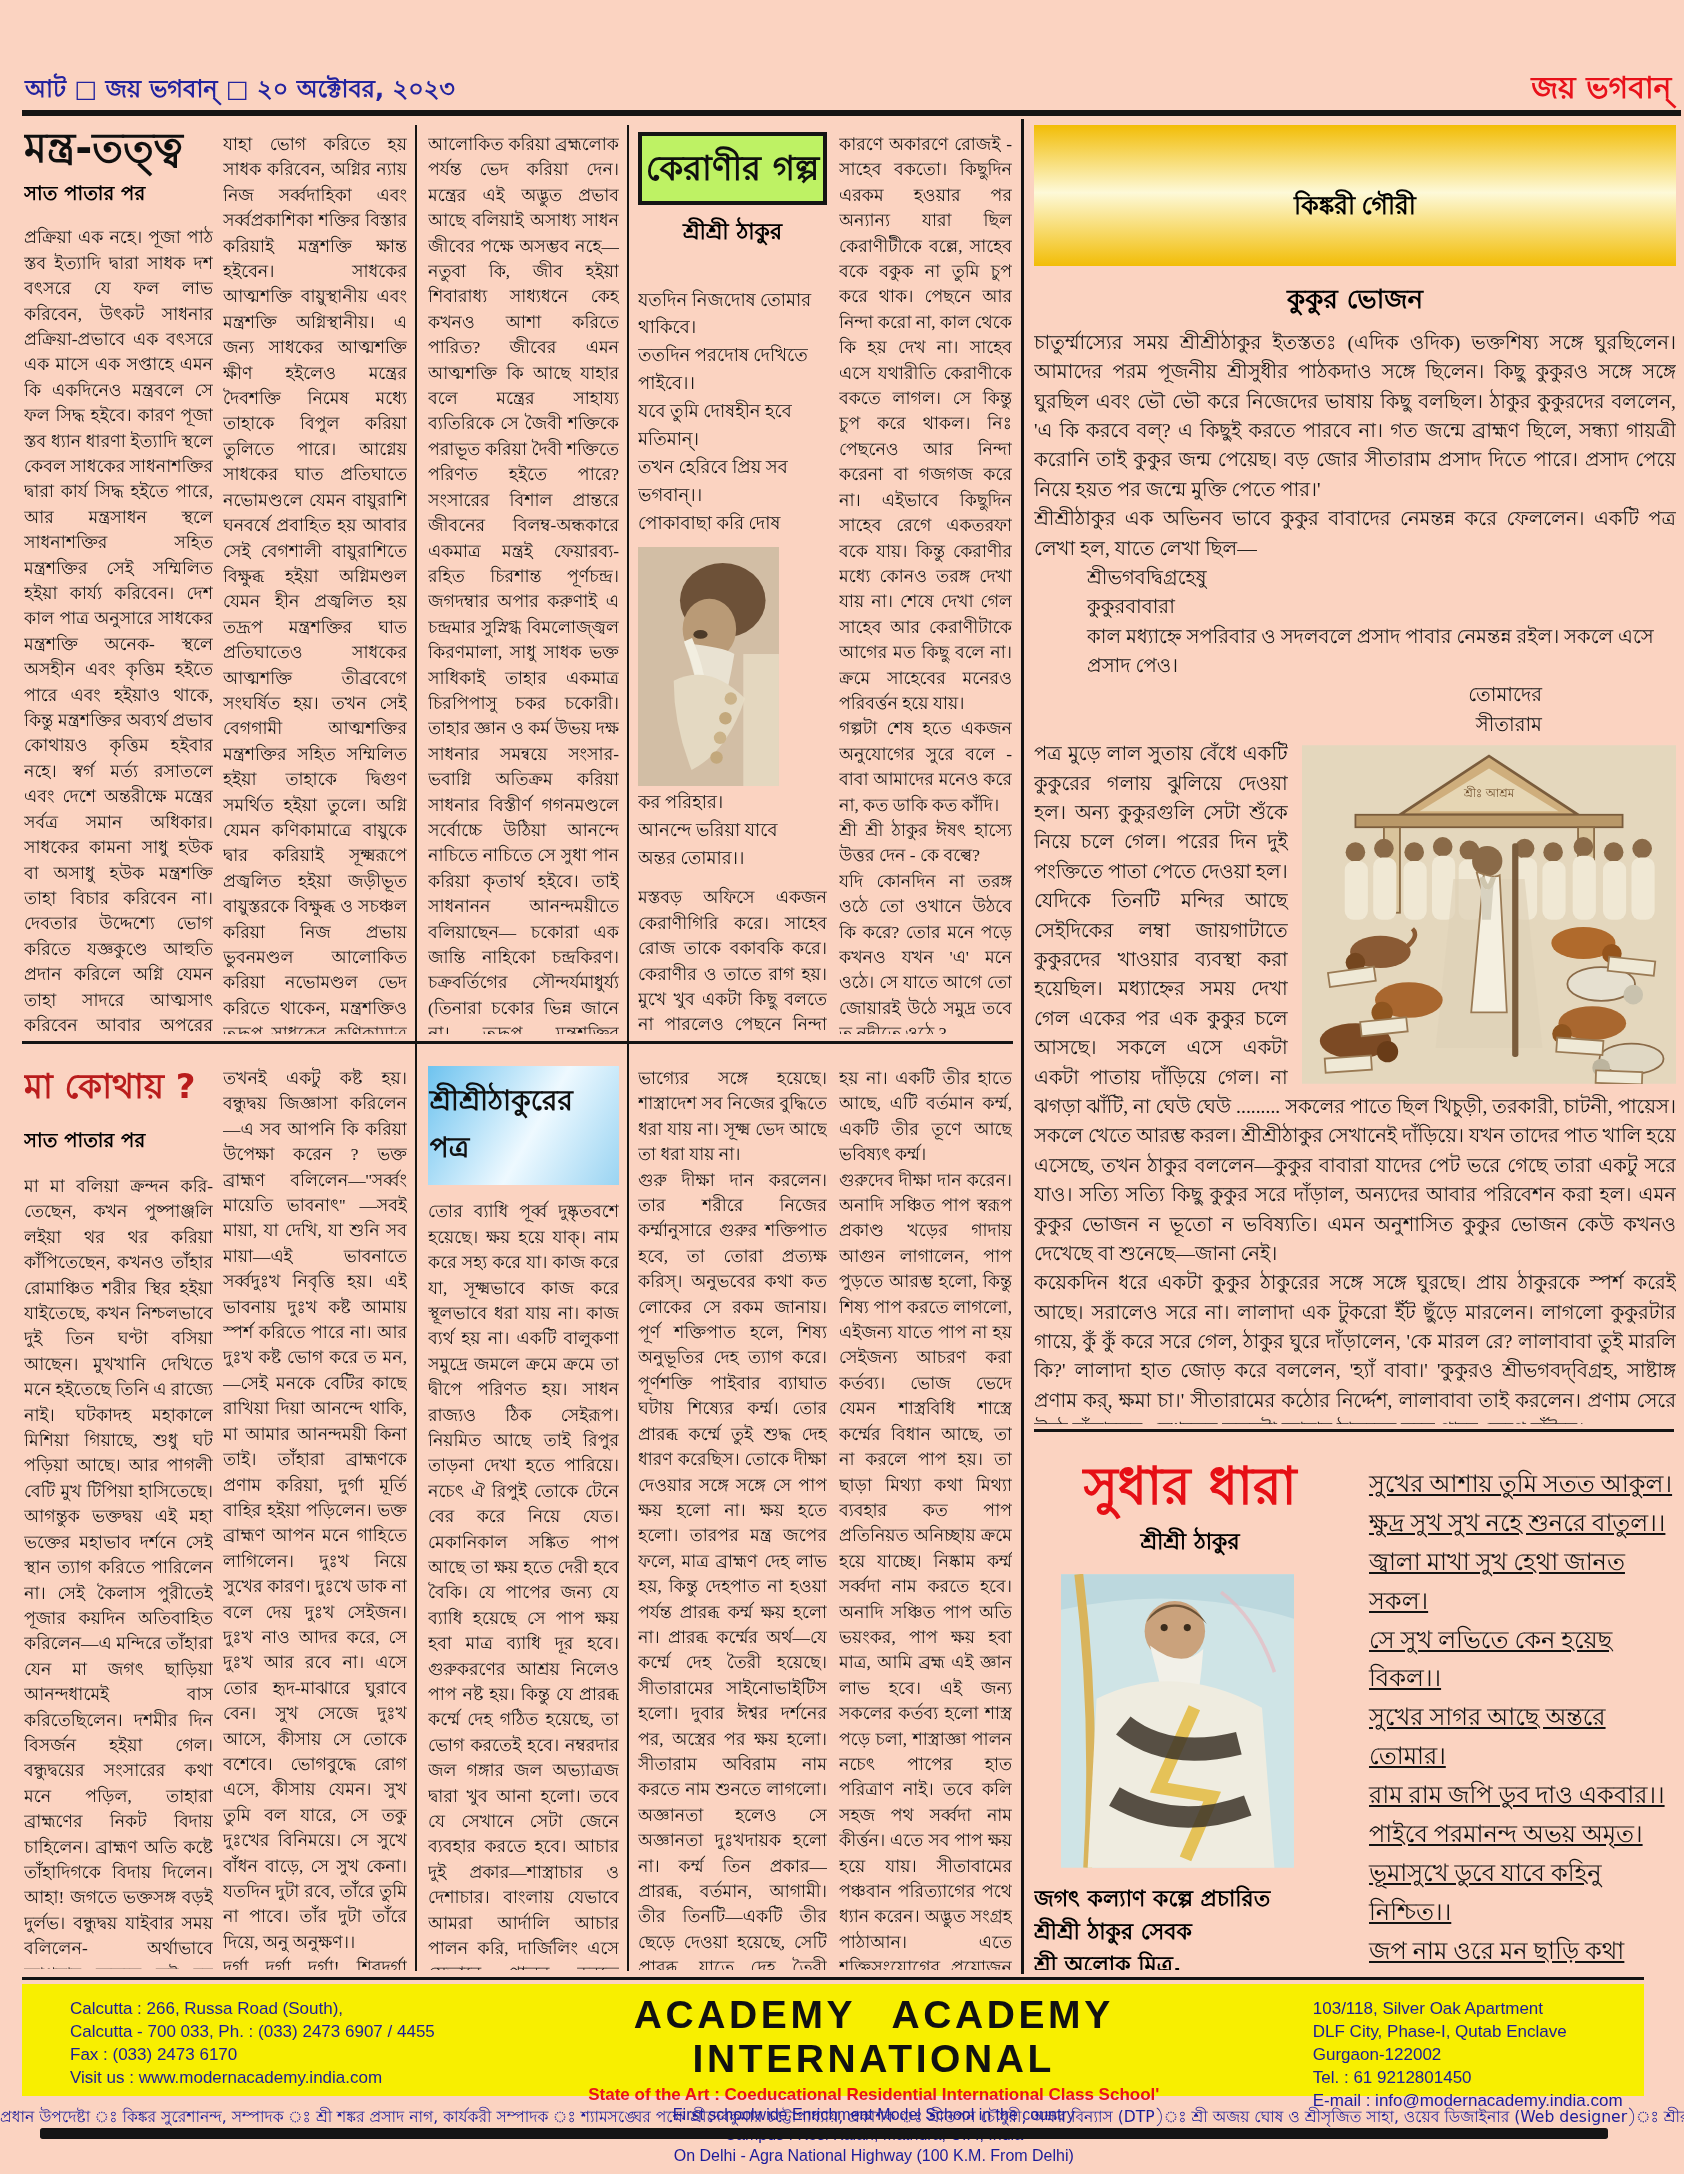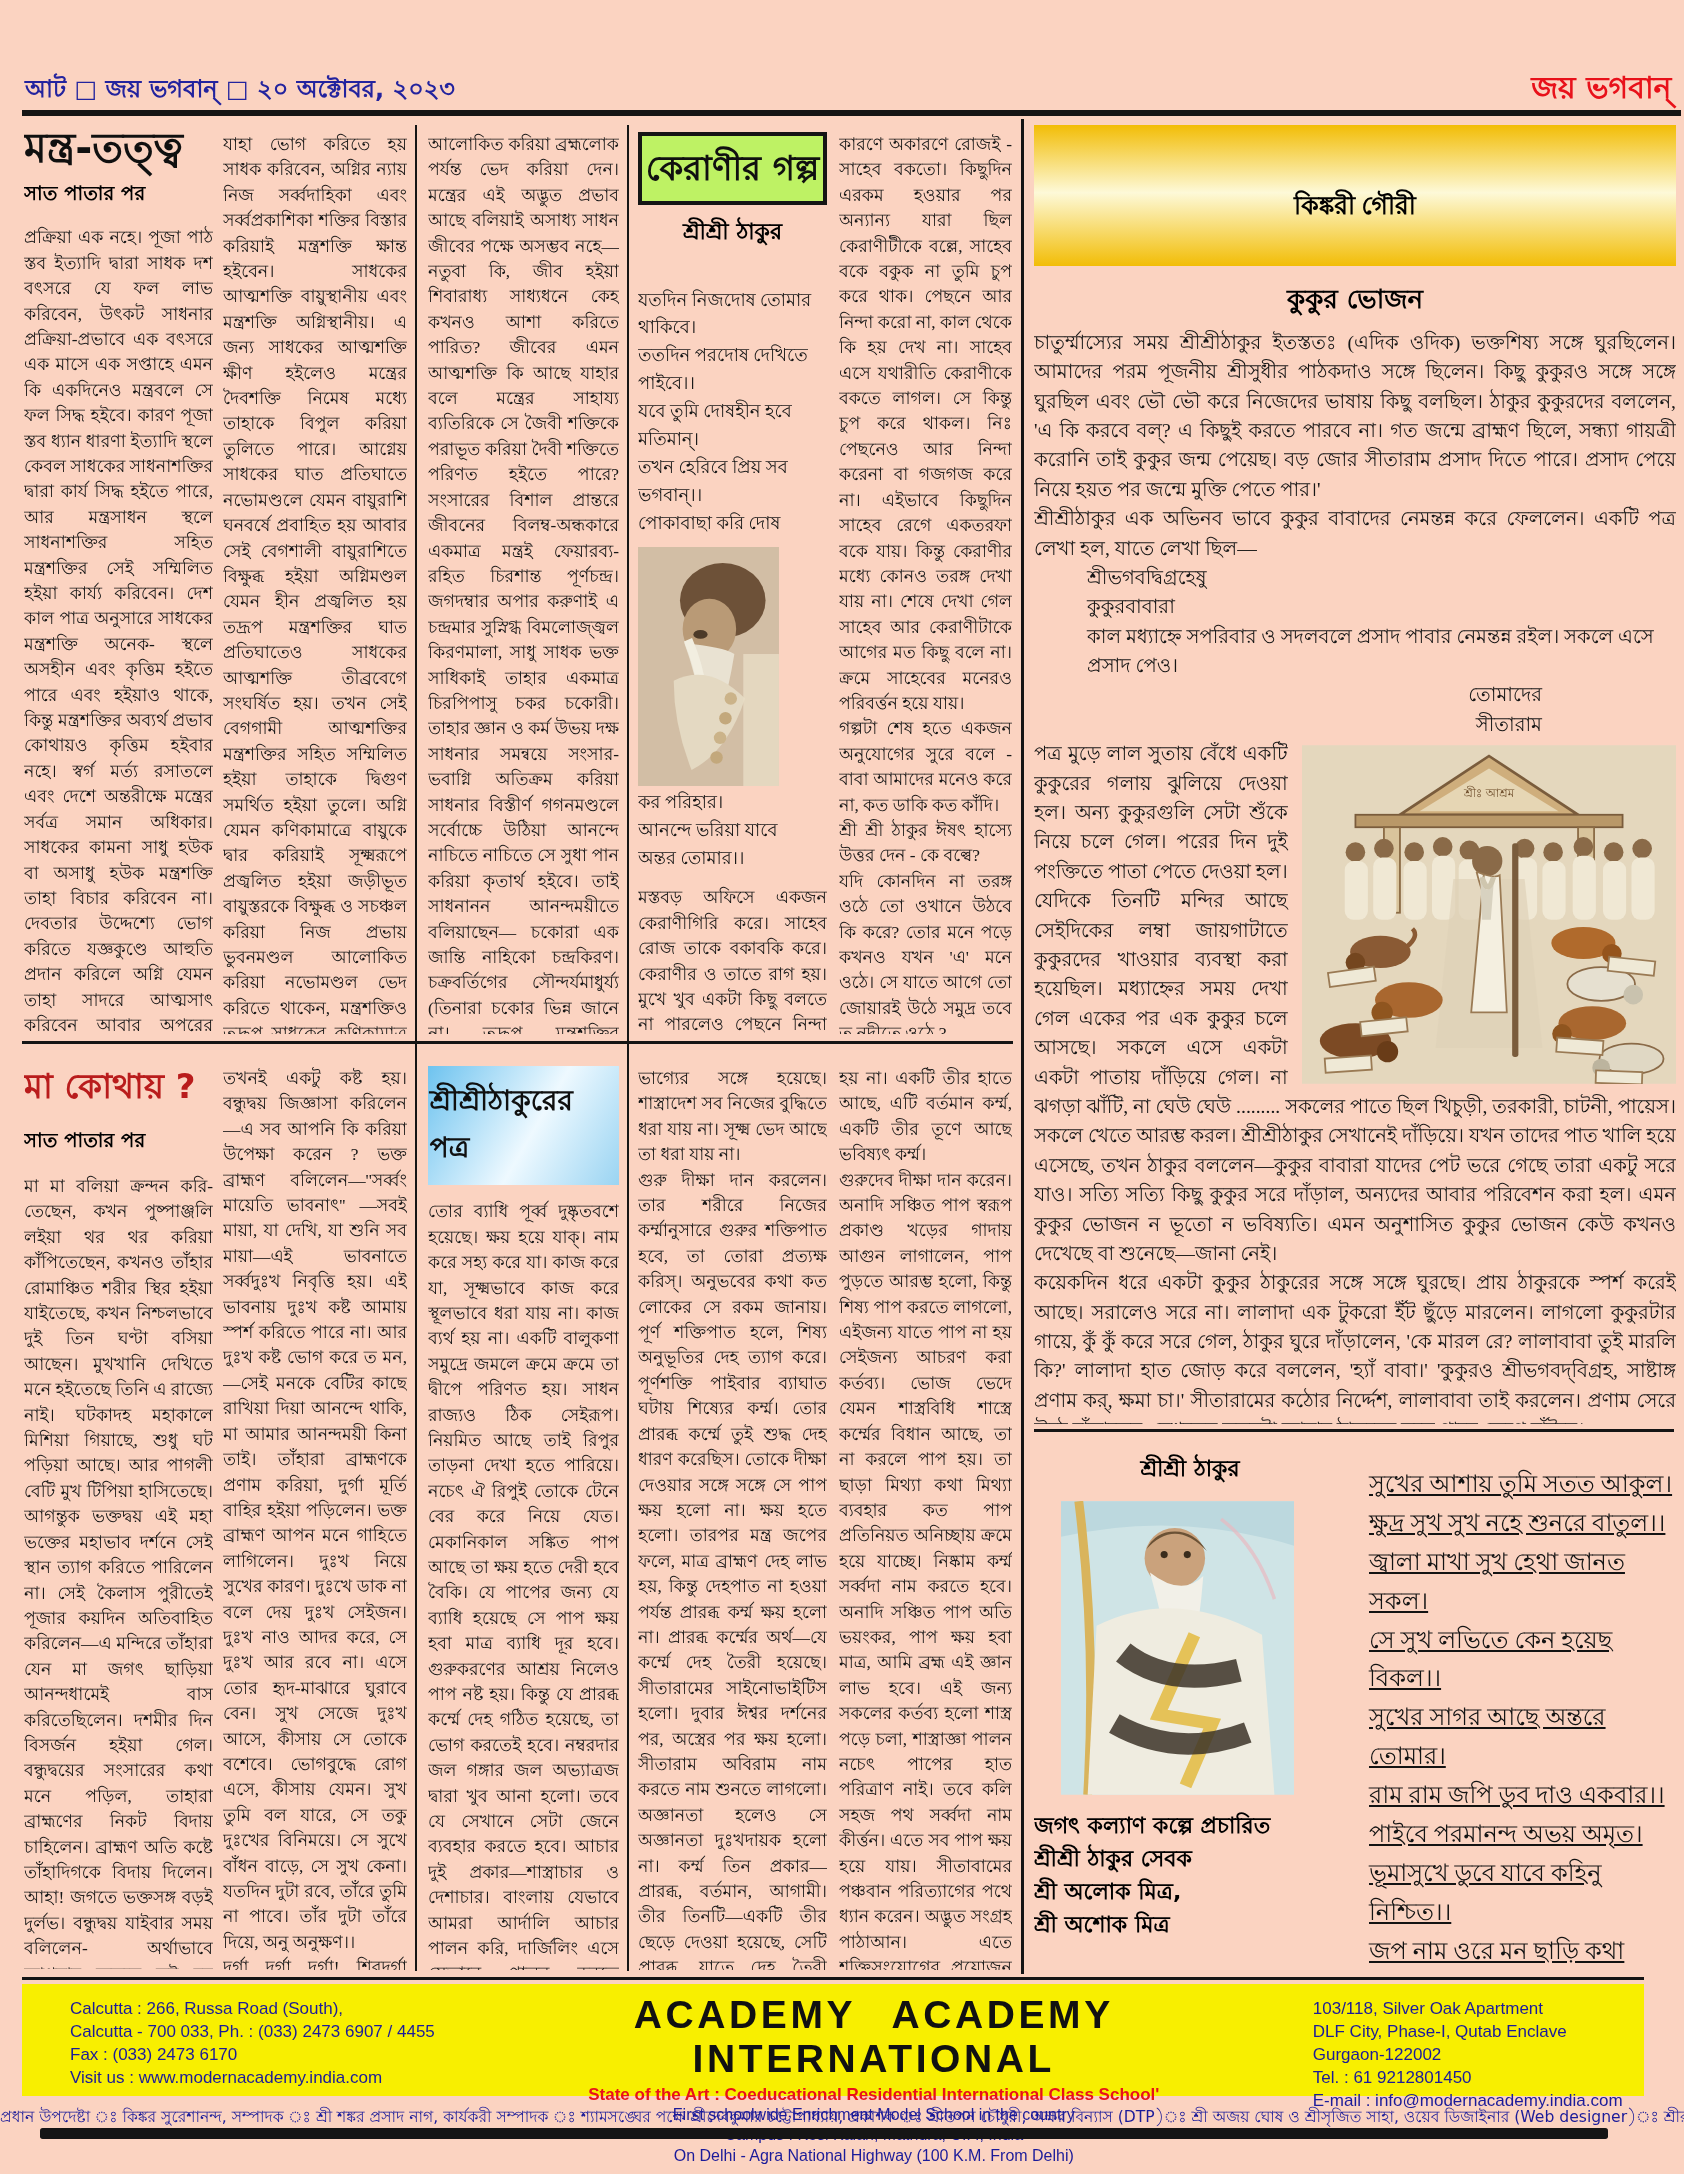--- a/index.html
+++ b/index.html
@@ -195,20 +195,21 @@
         </g>
       </svg>
       <div class="dv">পত্র মুড়ে লাল সুতায় বেঁধে একটি কুকুরের গলায় ঝুলিয়ে দেওয়া হল।  অন্য কুকুরগুলি সেটা শুঁকে নিয়ে চলে গেল।  পরের দিন দুই পংক্তিতে পাতা পেতে দেওয়া হল।  যেদিকে তিনটি মন্দির আছে সেইদিকের লম্বা জায়গাটাতে কুকুরদের খাওয়ার ব্যবস্থা করা হয়েছিল।  মধ্যাহ্নের সময় দেখা গেল একের পর এক কুকুর চলে আসছে।  সকলে এসে একটা একটা পাতায় দাঁড়িয়ে গেল।  না ঝগড়া ঝাঁটি, না ঘেউ ঘেউ .........  সকলের পাতে ছিল খিচুড়ী, তরকারী, চাটনী, পায়েস। সকলে খেতে আরম্ভ করল।  শ্রীশ্রীঠাকুর সেখানেই দাঁড়িয়ে। যখন তাদের পাত খালি হয়ে এসেছে, তখন ঠাকুর বললেন—কুকুর বাবারা যাদের পেট ভরে গেছে তারা একটু সরে যাও।   সত্যি সত্যি কিছু কুকুর সরে দাঁড়াল, অন্যদের আবার পরিবেশন করা হল।  এমন কুকুর ভোজন ন ভূতো ন ভবিষ্যতি।   এমন অনুশাসিত কুকুর ভোজন কেউ কখনও দেখেছে বা শুনেছে—জানা নেই।</div>
       <div class="dv">কয়েকদিন ধরে একটা কুকুর ঠাকুরের সঙ্গে সঙ্গে ঘুরছে।   প্রায় ঠাকুরকে স্পর্শ করেই আছে। সরালেও সরে না।  লালাদা এক টুকরো ইঁট ছুঁড়ে মারলেন।  লাগলো  কুকুরটার গায়ে, কুঁ কুঁ করে সরে গেল, ঠাকুর ঘুরে দাঁড়ালেন, 'কে মারল রে?  লালাবাবা তুই মারলি কি?'  লালাদা হাত জোড় করে বললেন, 'হ্যাঁ বাবা।' 'কুকুরও শ্রীভগবদ্‌বিগ্রহ, সাষ্টাঙ্গ প্রণাম কর্, ক্ষমা চা।' সীতারামের কঠোর নির্দ্দেশ, লালাবাবা তাই করলেন। প্রণাম সেরে উঠে দাঁড়ালেন, দেখলেন কুকুরটা আবার ঠাকুরের সঙ্গে গায়ে লেগে হাঁটছে।</div>
 
     </div>
   </div>
 
   <div class="abs" style="left:1034px;top:1442px;width:642px;height:528px;display:flex;gap:23px;overflow:hidden;">
     <div style="width:312px;">
+      <div class="h-sudhar" style="margin-top:16px;">সুধার ধারা</div>
       <div class="byline">শ্রীশ্রী ঠাকুর</div>
       <svg width="233" height="294" viewBox="0 0 262 330" style="margin-top:12.5px;display:block;margin-left:27px;">
         <rect width="262" height="330" fill="#cfe4e6"></rect>
         <path d="M0 40 Q130 10 262 50 L262 0 L0 0 Z" fill="#bcd8de"></path>
         <path d="M20 0 Q40 160 30 330" stroke="#d9b45c" stroke-width="10" fill="none"></path>
         <path d="M180 20 q40 30 60 90" stroke="#e8b9c0" stroke-width="4" fill="none" opacity="0.7"></path>
         <circle cx="128" cy="64" r="34" fill="#caa27c"></circle>
         <path d="M96 54 Q128 18 164 56 Q150 34 128 34 Q106 34 96 54" fill="#6b5236"></path>
         <path d="M100 80 Q128 180 124 240 Q152 190 160 84 Q136 108 100 80" fill="#f2f0e8"></path>
         <path d="M40 140 Q128 96 226 150 L240 330 L30 330 Z" fill="#efece0"></path>

